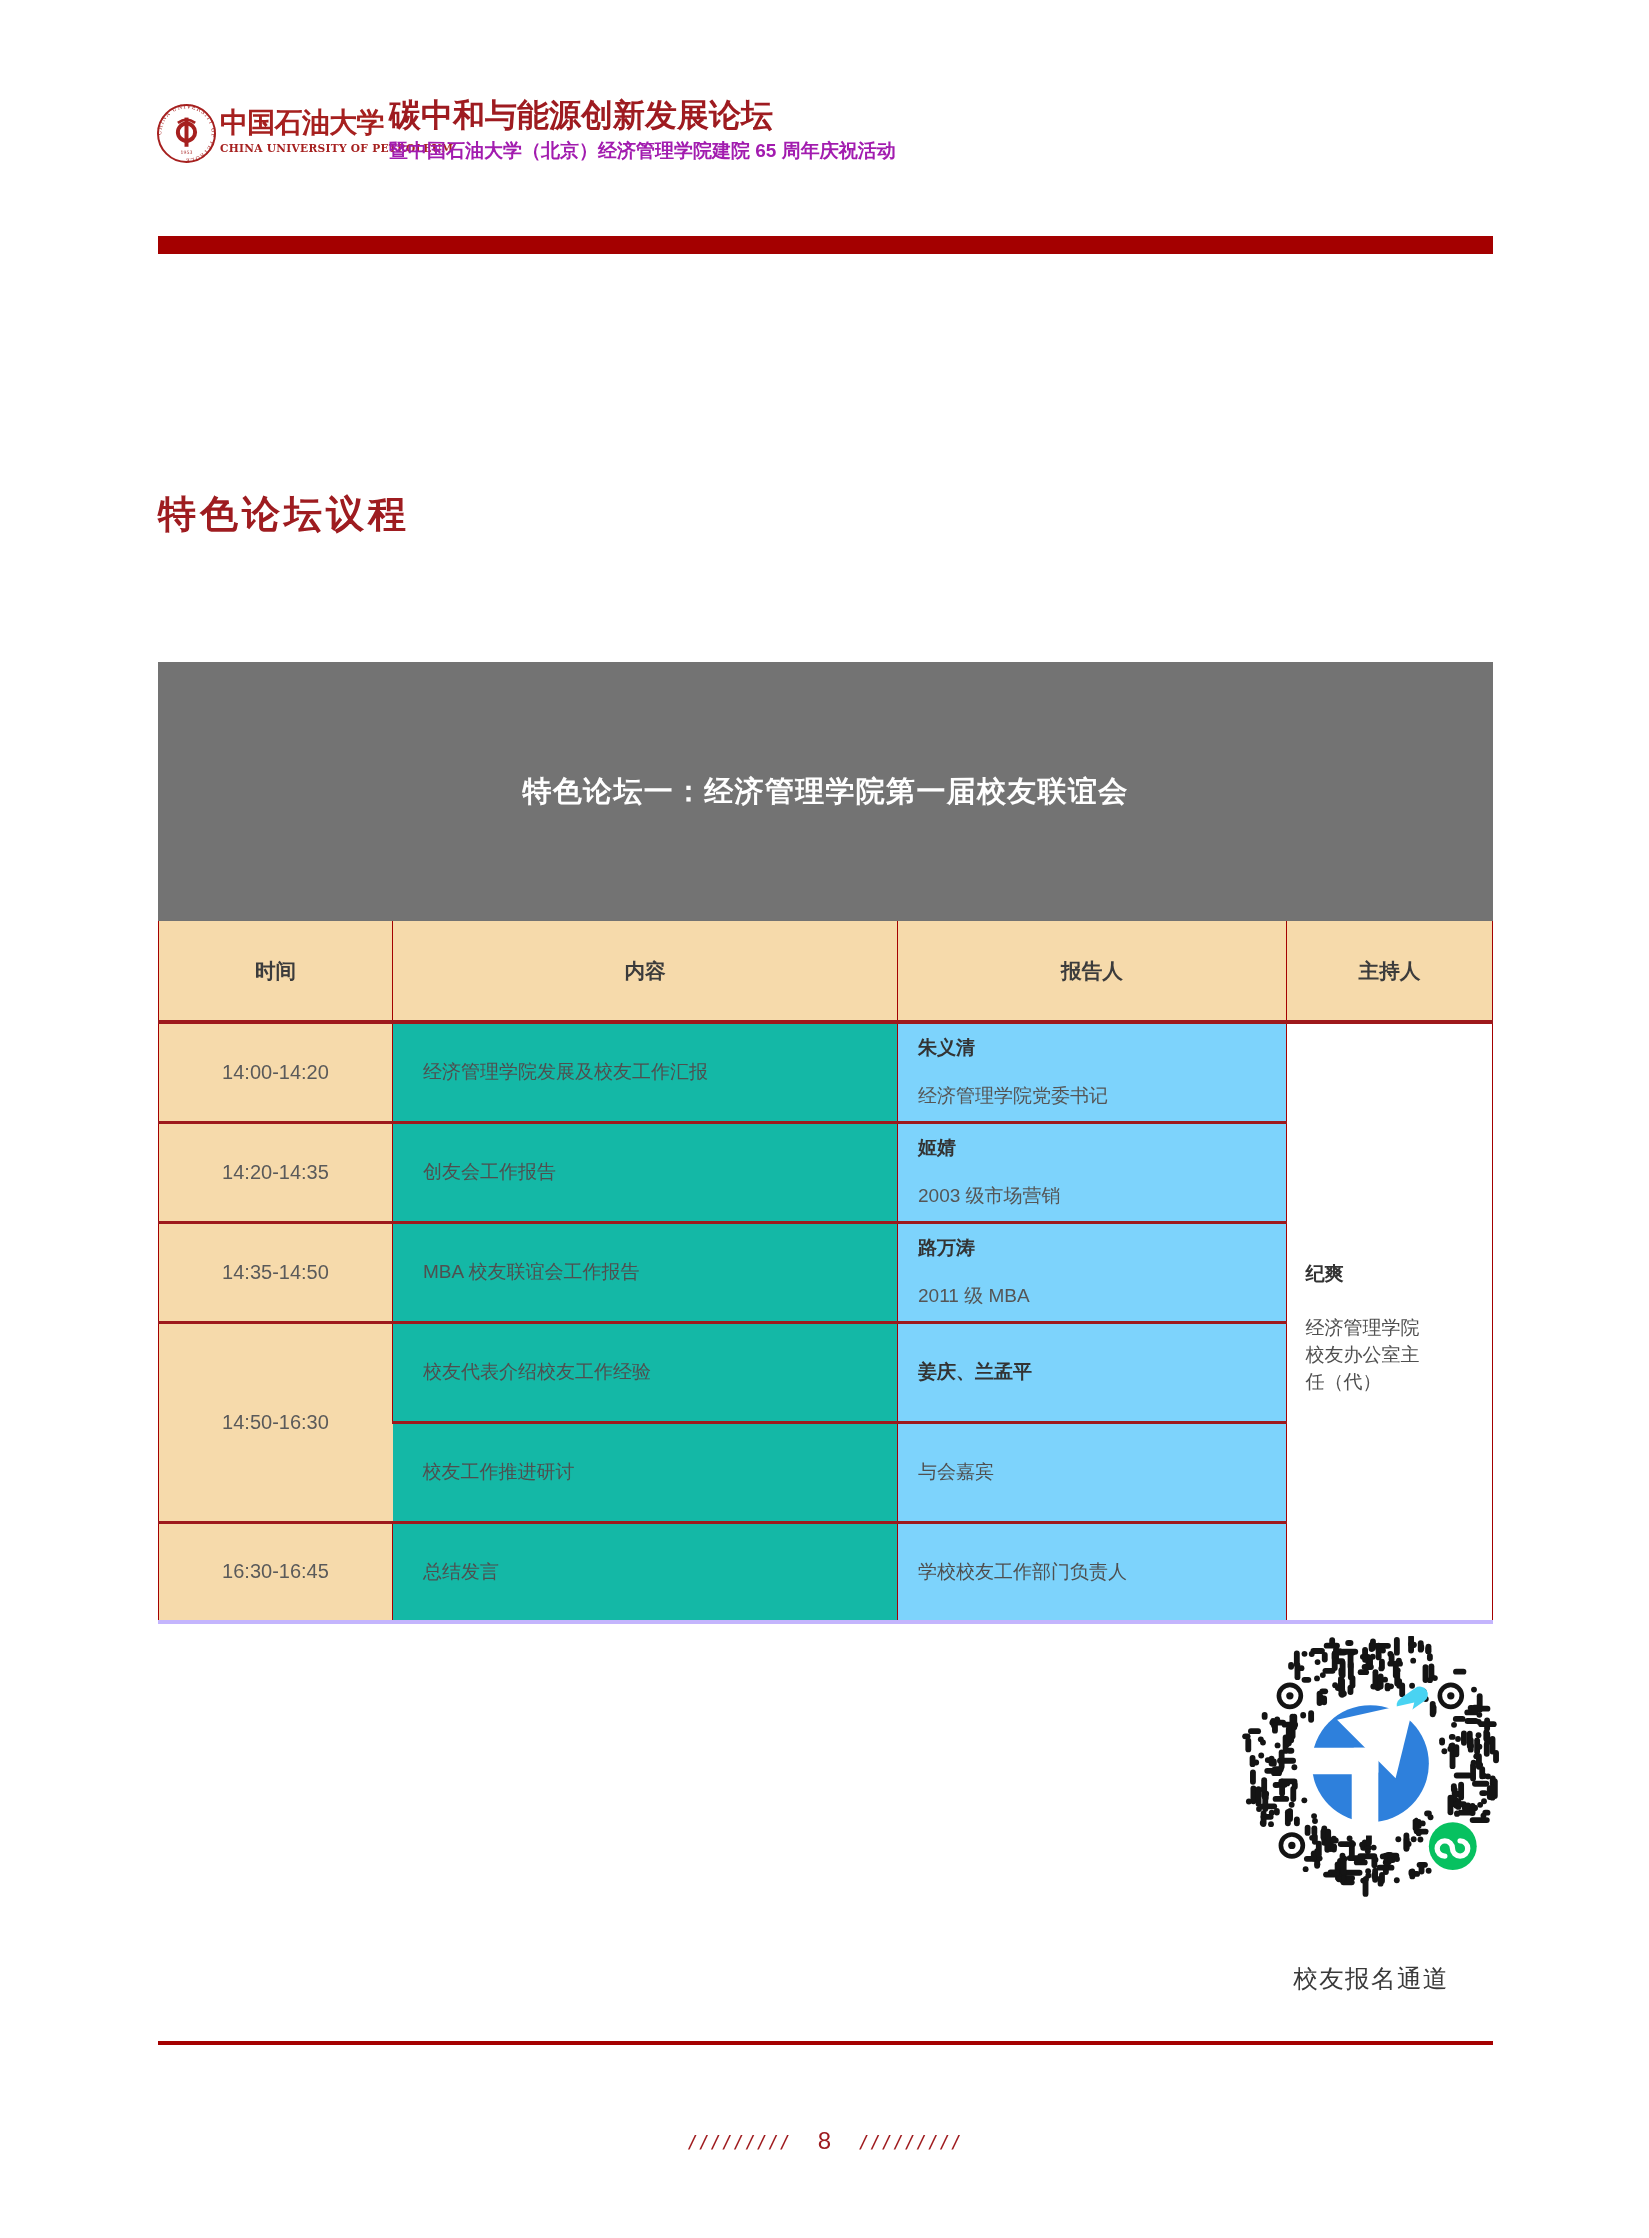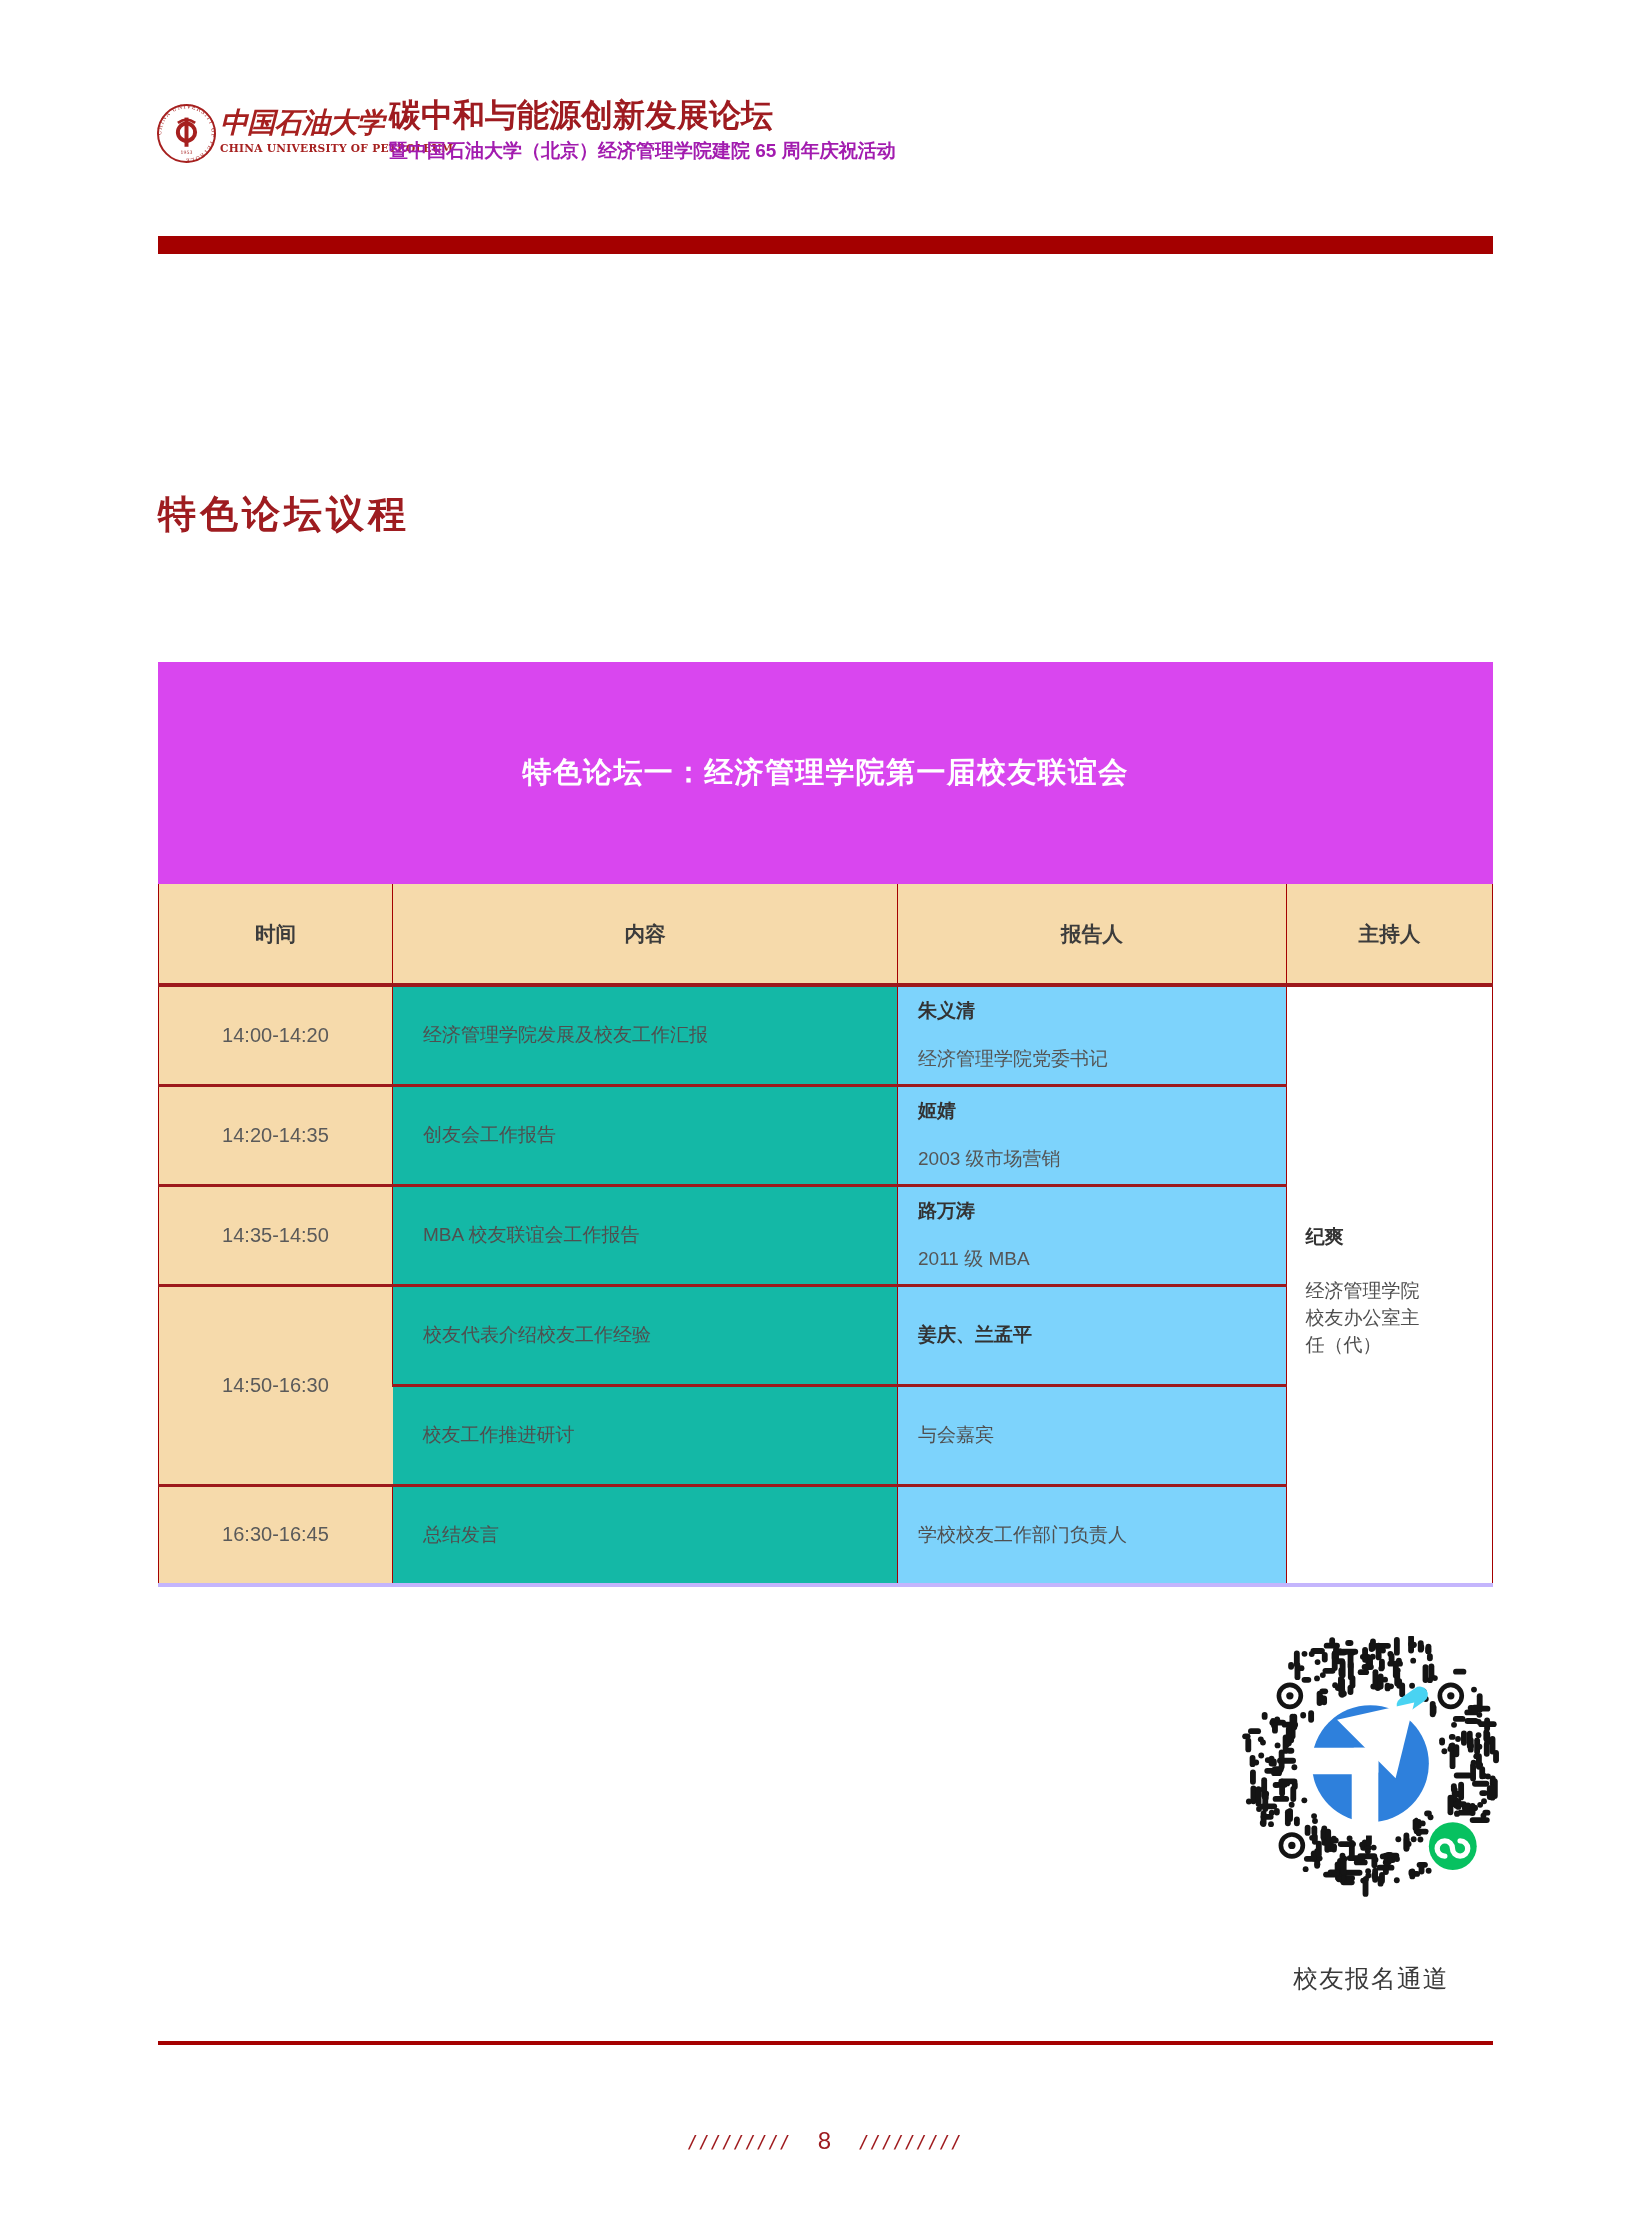--- a/index.html
+++ b/index.html
@@ -3,36 +3,36 @@
 <meta charset="utf-8">
 <style>
   html,body{margin:0;padding:0;background:#ffffff;}
   body{width:1649px;height:2239px;position:relative;font-family:"Liberation Sans",sans-serif;}
   .abs{position:absolute;}
 
   
   #header{left:156px;top:100px;width:1337px;height:86px;}
   #seal{left:0;top:3.3px;width:61px;height:61px;}
   #uni-names{left:64px;top:6.7px;width:153px;}
-  #uni-zh{font-family:"DejaVu Serif",serif;font-weight:bold;font-style:italic;
+  #uni-zh{font-family:"DejaVu Serif",serif;font-weight:bold;
           font-size:28px;line-height:31px;color:#A6201F;letter-spacing:-0.7px;white-space:nowrap;}
   #uni-en{font-family:"DejaVu Serif",serif;font-weight:bold;font-size:10.6px;
           color:#A6201F;letter-spacing:0.3px;margin-top:4px;white-space:nowrap;}
   #forum-titles{left:233px;top:1.3px;}
   #forum-title{font-size:32px;font-weight:bold;color:#9E1B20;line-height:29px;}
   #forum-subtitle{font-size:19px;font-weight:bold;color:#a21caf;margin-top:8px;}
 
   #top-bar{left:158px;top:236px;width:1335px;height:18px;background:#A40000;}
 
   #page-title{left:158px;top:489px;font-family:"DejaVu Serif",serif;font-weight:600;
               font-size:38px;color:#9E1C20;letter-spacing:4px;}
 
   
   #agenda{left:158px;top:662px;width:1335px;}
-  #banner{height:222px;background:#d946ef;display:flex;align-items:center;justify-content:center;}
+  #banner{height:259px;background:#737373;display:flex;align-items:center;justify-content:center;}
   #banner span{color:#ffffff;font-size:29px;font-weight:bold;letter-spacing:1.3px;}
   table{border-collapse:collapse;table-layout:fixed;width:1335px;
         border-left:1.3px solid #A40000;border-right:1.3px solid #A40000;
         border-bottom:4px solid #c4b5fd;}
   col.c1{width:234px;}col.c2{width:505px;}col.c3{width:389px;}col.c4{width:206px;}
   th,td{border-left:1.3px solid #A40000;vertical-align:middle;}
   th:first-child,td:first-child{border-left:none;}
   tr.hdr{height:101px;border-bottom:4px solid #9E191C;}
   tr.hdr th{background:#F6DAAB;font-size:20.6px;font-weight:bold;color:#3C3C3C;text-align:center;}
   tbody tr{height:100px;border-bottom:3.3px solid #9E191C;}

